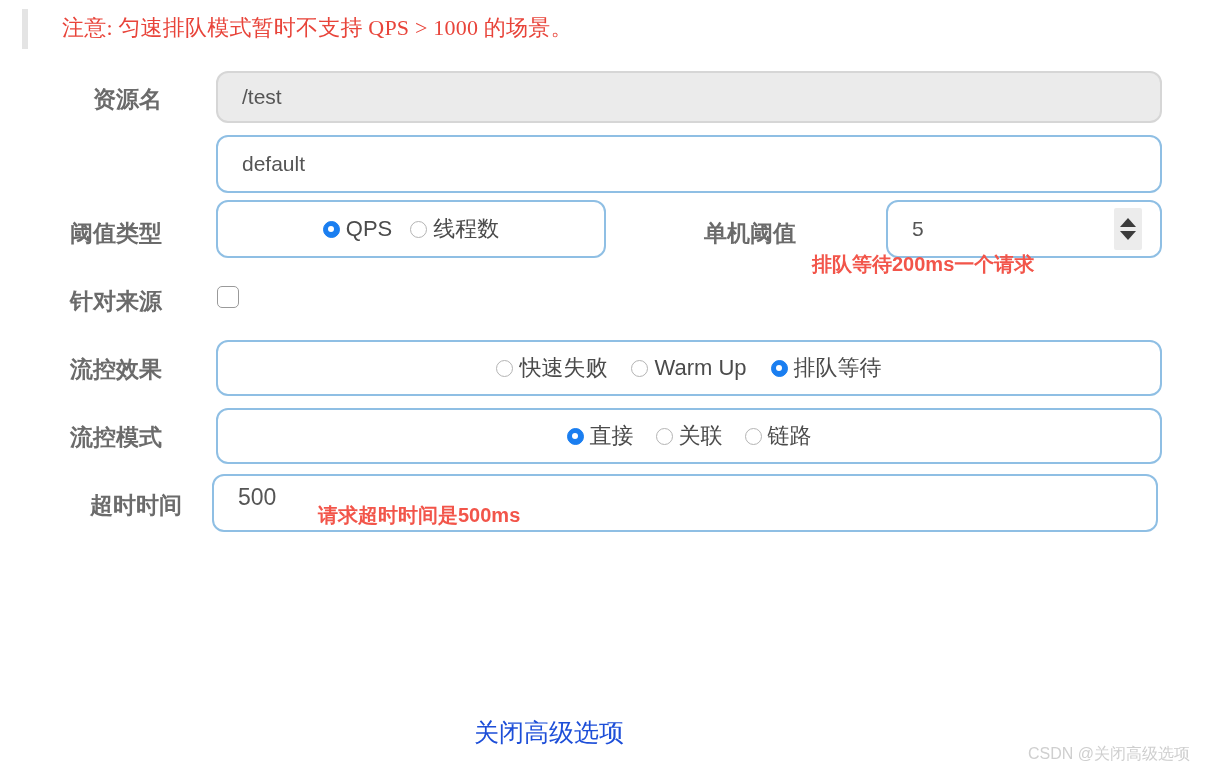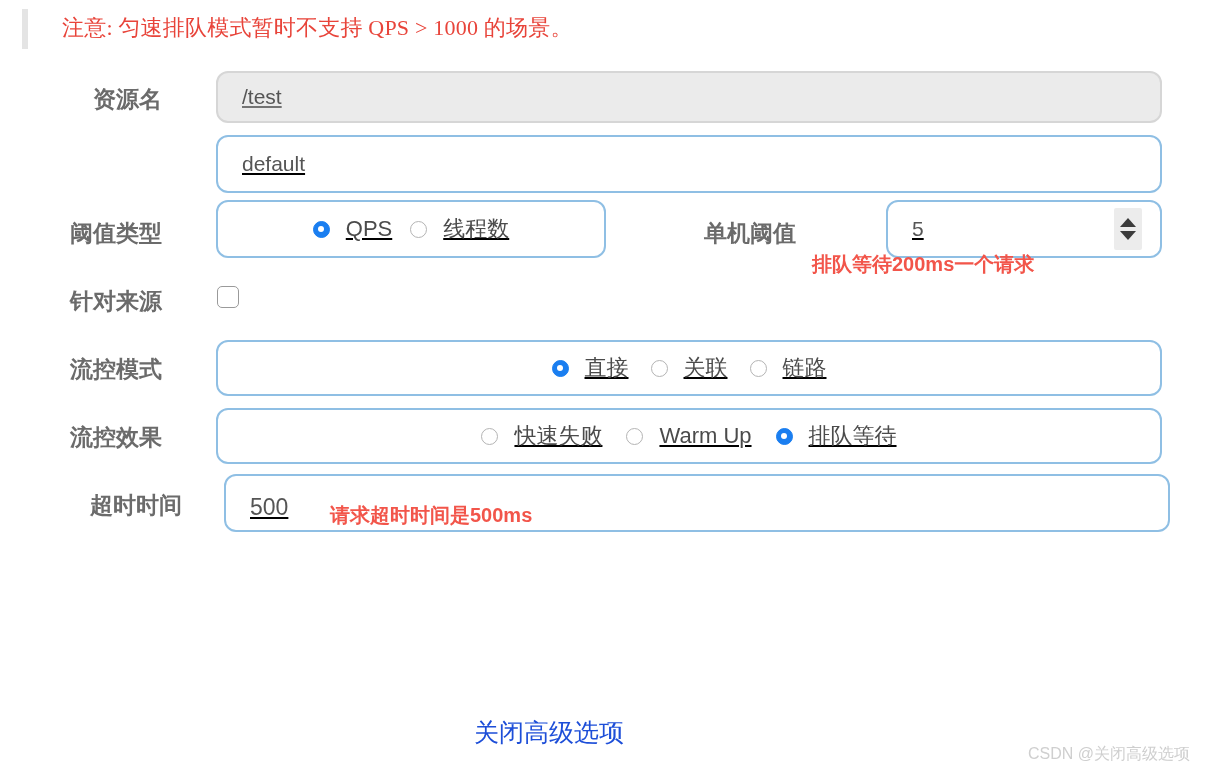--- a/index.html
+++ b/index.html
@@ -76,21 +76,20 @@
 
   
   .ctrl {
     position: absolute;
     box-sizing: border-box;
     border: 2px solid #8fbfe4;
     border-radius: 12px;
     background: #ffffff;
     display: flex;
     align-items: center;
-    text-decoration: underline;
   }
   .ctrl.disabled {
     background: #ebebeb;
     border: 2px solid #d6d6d6;
     color: #737373;
   }
   .ctrl .val {
     font-size: 21px;
     color: #555555;
     padding-left: 24px;
@@ -101,21 +100,21 @@
   .radiogrp {
     display: flex;
     align-items: center;
     justify-content: center;
     width: 100%;
     gap: 20px;
   }
   .radio {
     display: inline-flex;
     align-items: center;
-    gap: 16px;
+    gap: 6px;
     white-space: nowrap;
     font-size: 22px;
     color: #4b4b4b;
   }
   .rdot {
     width: 17px;
     height: 17px;
     border-radius: 50%;
     border: 1.6px solid #b4b4b4;
     background: #ffffff;
@@ -260,62 +259,62 @@
     </div>
   </div>
 
   <div class="row">
     <div class="label r3">针对来源</div>
     <div class="checkbox" style="left:217px; top:22px;"></div>
     <div class="annot" style="left:812px; top:-13px;">排队等待200ms一个请求</div>
   </div>
 
   <div class="row">
+    <div class="label r5">流控效果</div>
+    <div class="ctrl" style="left:216px; top:8px; width:946px; height:56px;">
+      <div class="radiogrp" style="gap:24px;">
+        <label class="radio">
+          <span class="rdot"></span>
+          <span>快速失败</span>
+        </label>
+        <label class="radio">
+          <span class="rdot"></span>
+          <span>Warm Up</span>
+        </label>
+        <label class="radio on">
+          <span class="rdot"></span>
+          <span>排队等待</span>
+        </label>
+      </div>
+    </div>
+  </div>
+
+  <div class="row">
     <div class="label r4">流控模式</div>
     <div class="ctrl" style="left:216px; top:8px; width:946px; height:56px;">
       <div class="radiogrp" style="gap:22px;">
         <label class="radio on">
           <span class="rdot"></span>
           <span>直接</span>
         </label>
         <label class="radio">
           <span class="rdot"></span>
           <span>关联</span>
         </label>
         <label class="radio">
           <span class="rdot"></span>
           <span>链路</span>
         </label>
       </div>
     </div>
   </div>
 
   <div class="row">
-    <div class="label r5">流控效果</div>
-    <div class="ctrl" style="left:216px; top:8px; width:946px; height:56px;">
-      <div class="radiogrp" style="gap:24px;">
-        <label class="radio">
-          <span class="rdot"></span>
-          <span>快速失败</span>
-        </label>
-        <label class="radio">
-          <span class="rdot"></span>
-          <span>Warm Up</span>
-        </label>
-        <label class="radio on">
-          <span class="rdot"></span>
-          <span>排队等待</span>
-        </label>
-      </div>
-    </div>
-  </div>
-
-  <div class="row">
     <div class="label r6">超时时间</div>
-    <div class="ctrl" style="left:224px; top:6px; width:946px; height:58px; align-items:center;">
+    <div class="ctrl" style="left:212px; top:6px; width:946px; height:58px; align-items:flex-start;">
       <span class="val" style="padding-top:8px; font-size:23px;">500</span>
       <span class="annot" style="left:104px; top:26px;">请求超时时间是500ms</span>
     </div>
   </div>
 
 </div>
 
 <div class="adv-link">关闭高级选项</div>
 <div class="watermark">CSDN @关闭高级选项</div>
 

